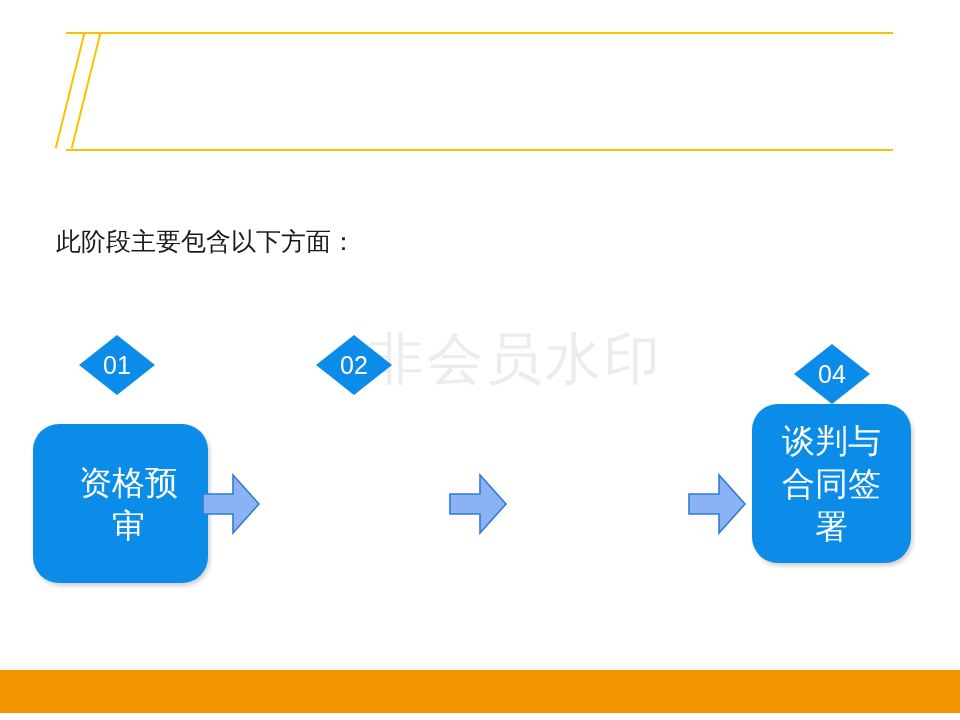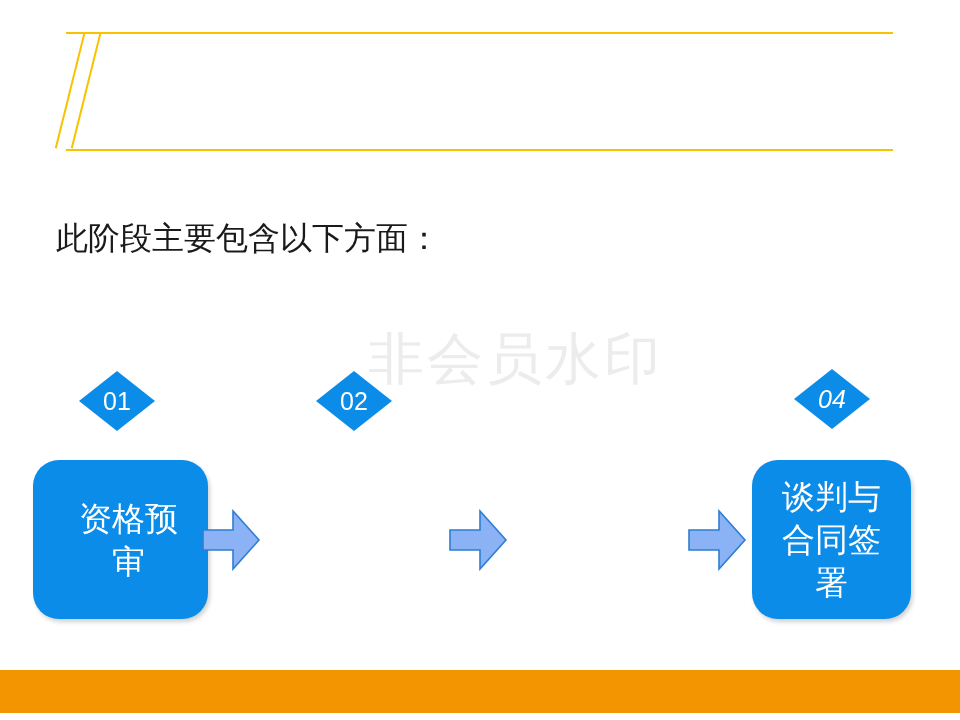--- a/index.html
+++ b/index.html
@@ -47,43 +47,43 @@
     color: #1685D6;
     letter-spacing: 1px;
     white-space: nowrap;
   }
 
   
   .lead-text {
     position: absolute;
     left: 56px;
     top: 221px;
-    font-family: Liberation Mono, monospace;
-    font-size: 32px;
+    font-family: Liberation Sans, sans-serif;
+    font-size: 25px;
     line-height: 40px;
     color: #1a1a1a;
     white-space: nowrap;
   }
 
   
   .watermark {
     position: absolute;
     left: 368px;
     top: 325px;
     font-size: 56px;
     line-height: 68px;
     color: #ECECEC;
     letter-spacing: 3px;
     white-space: nowrap;
     user-select: none;
     pointer-events: none;
   }
 
   
-  .diagram { position: absolute; left: 0; top: 0; width: 960px; height: 508px; margin-top: 36px; }
+  .diagram { position: absolute; left: 0; top: 0; width: 960px; height: 508px; }
 
   .step-diamond {
     position: absolute;
     width: 76px;
     height: 60px;
     display: flex;
     align-items: center;
     justify-content: center;
   }
   .step-diamond .dia-shape {
@@ -181,25 +181,25 @@
       </svg>
     </div>
 
 
     <div class="step-arrow" style="left:687px; top:473px;">
       <svg viewBox="0 0 60 62" xmlns="http://www.w3.org/2000/svg">
         <polygon points="2,21 32,21 32,2 58,31 32,60 32,41 2,41" fill="#8BB2F5" stroke="#2E7DD1" stroke-width="1.6"></polygon>
       </svg>
     </div>
 
-    <div class="step-diamond" style="left:794px; top:333px;font-style:italic;">
+    <div class="step-diamond" style="left:794px; top:344px;">
       <div class="dia-shape"></div>
       <span class="dia-label">04</span>
     </div>
-    <div class="step-box" style="left:752px; top:424px;">
+    <div class="step-box" style="left:752px; top:404px;">
       <span class="box-label">谈判与合同签署</span>
     </div>
 
   </div>
 
   <div class="bottom-bar"></div>
 
 </div>
 
 </body></html>

